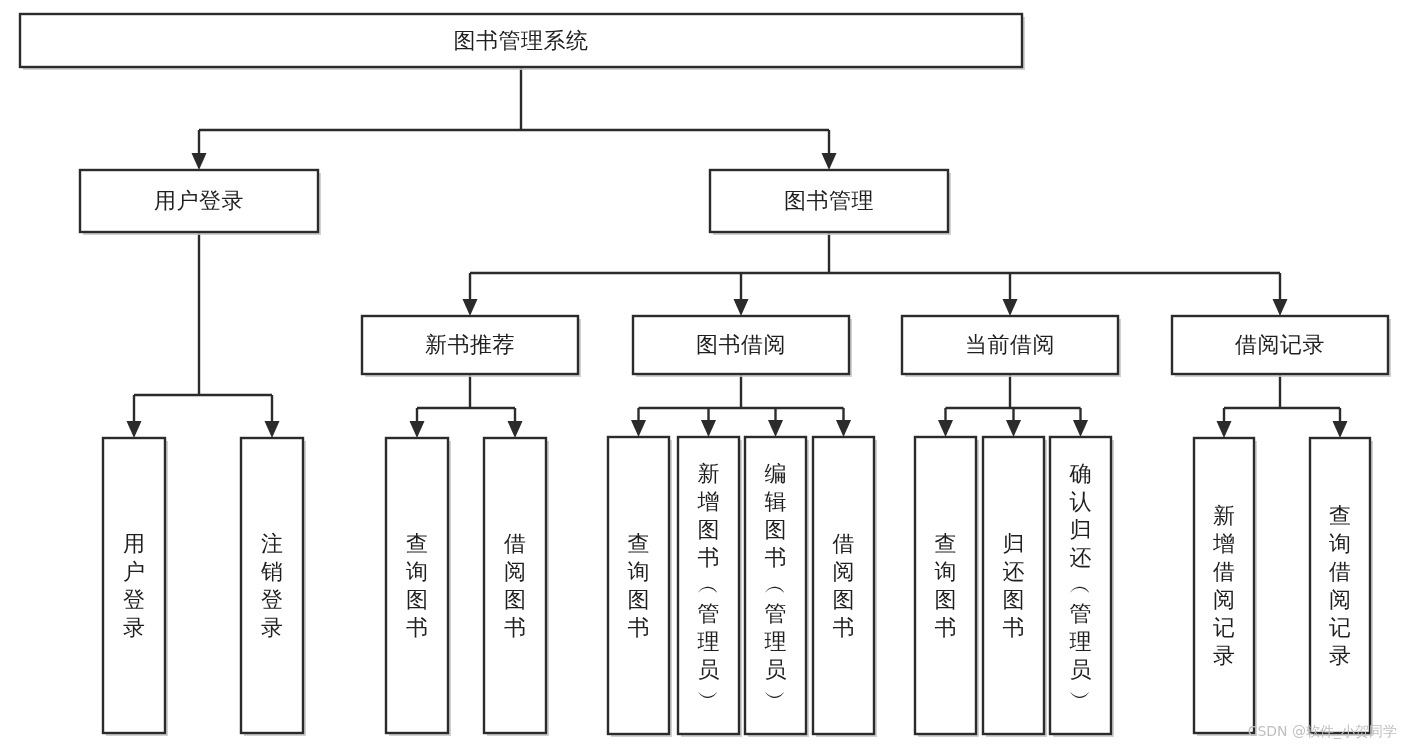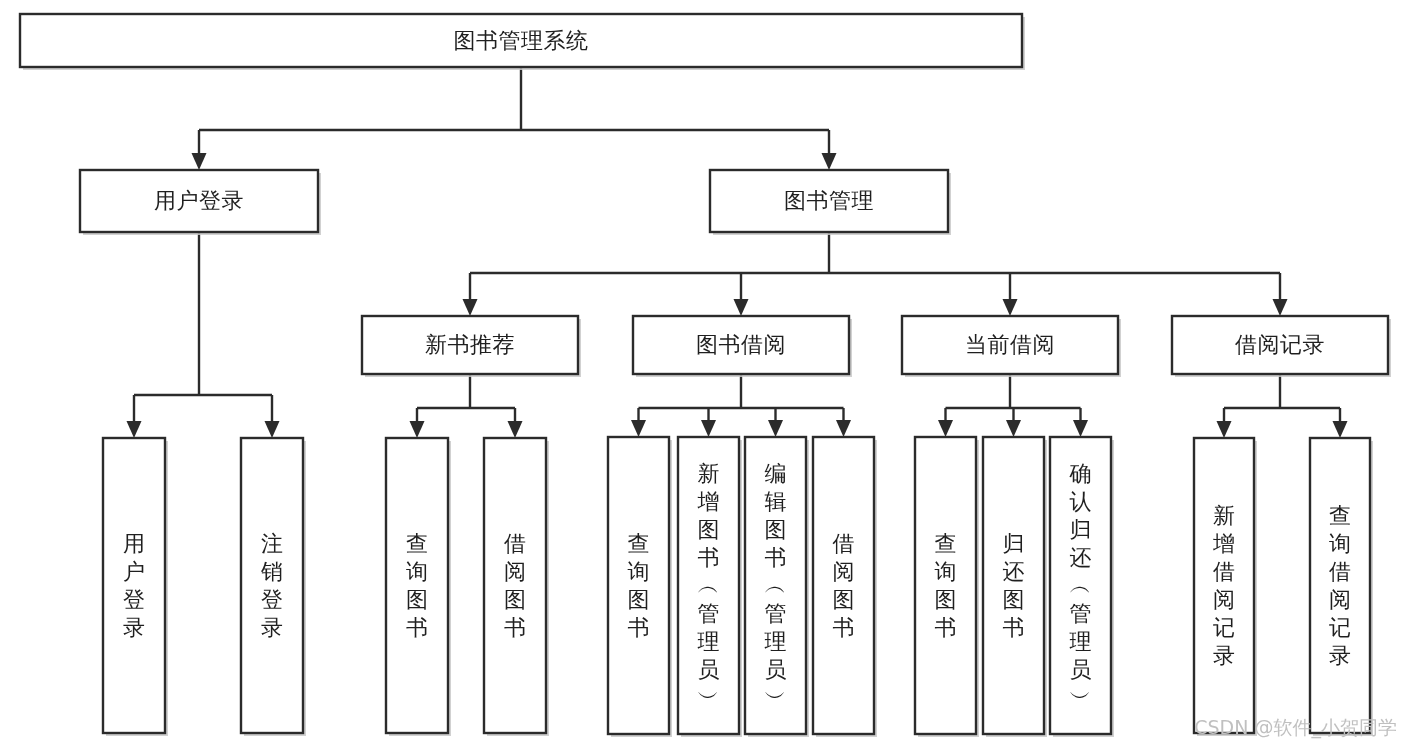--- a/index.html
+++ b/index.html
@@ -58,21 +58,21 @@
     font-size: 22px;
     fill: #1f1f1f;
     text-anchor: middle;
     letter-spacing: 0px;
   }
   .watermark {
     position: absolute;
     right: 8px;
     bottom: 6px;
     font-family: "DejaVu Sans", "Liberation Sans", sans-serif;
-    font-size: 19px;
+    font-size: 14px;
     color: #c0c0c0;
     white-space: nowrap;
     user-select: none;
   }
 </style>
 </head>
 <body>
 
 <div id="diagram-root">
   <svg class="flow" viewBox="0 0 1405 747">

